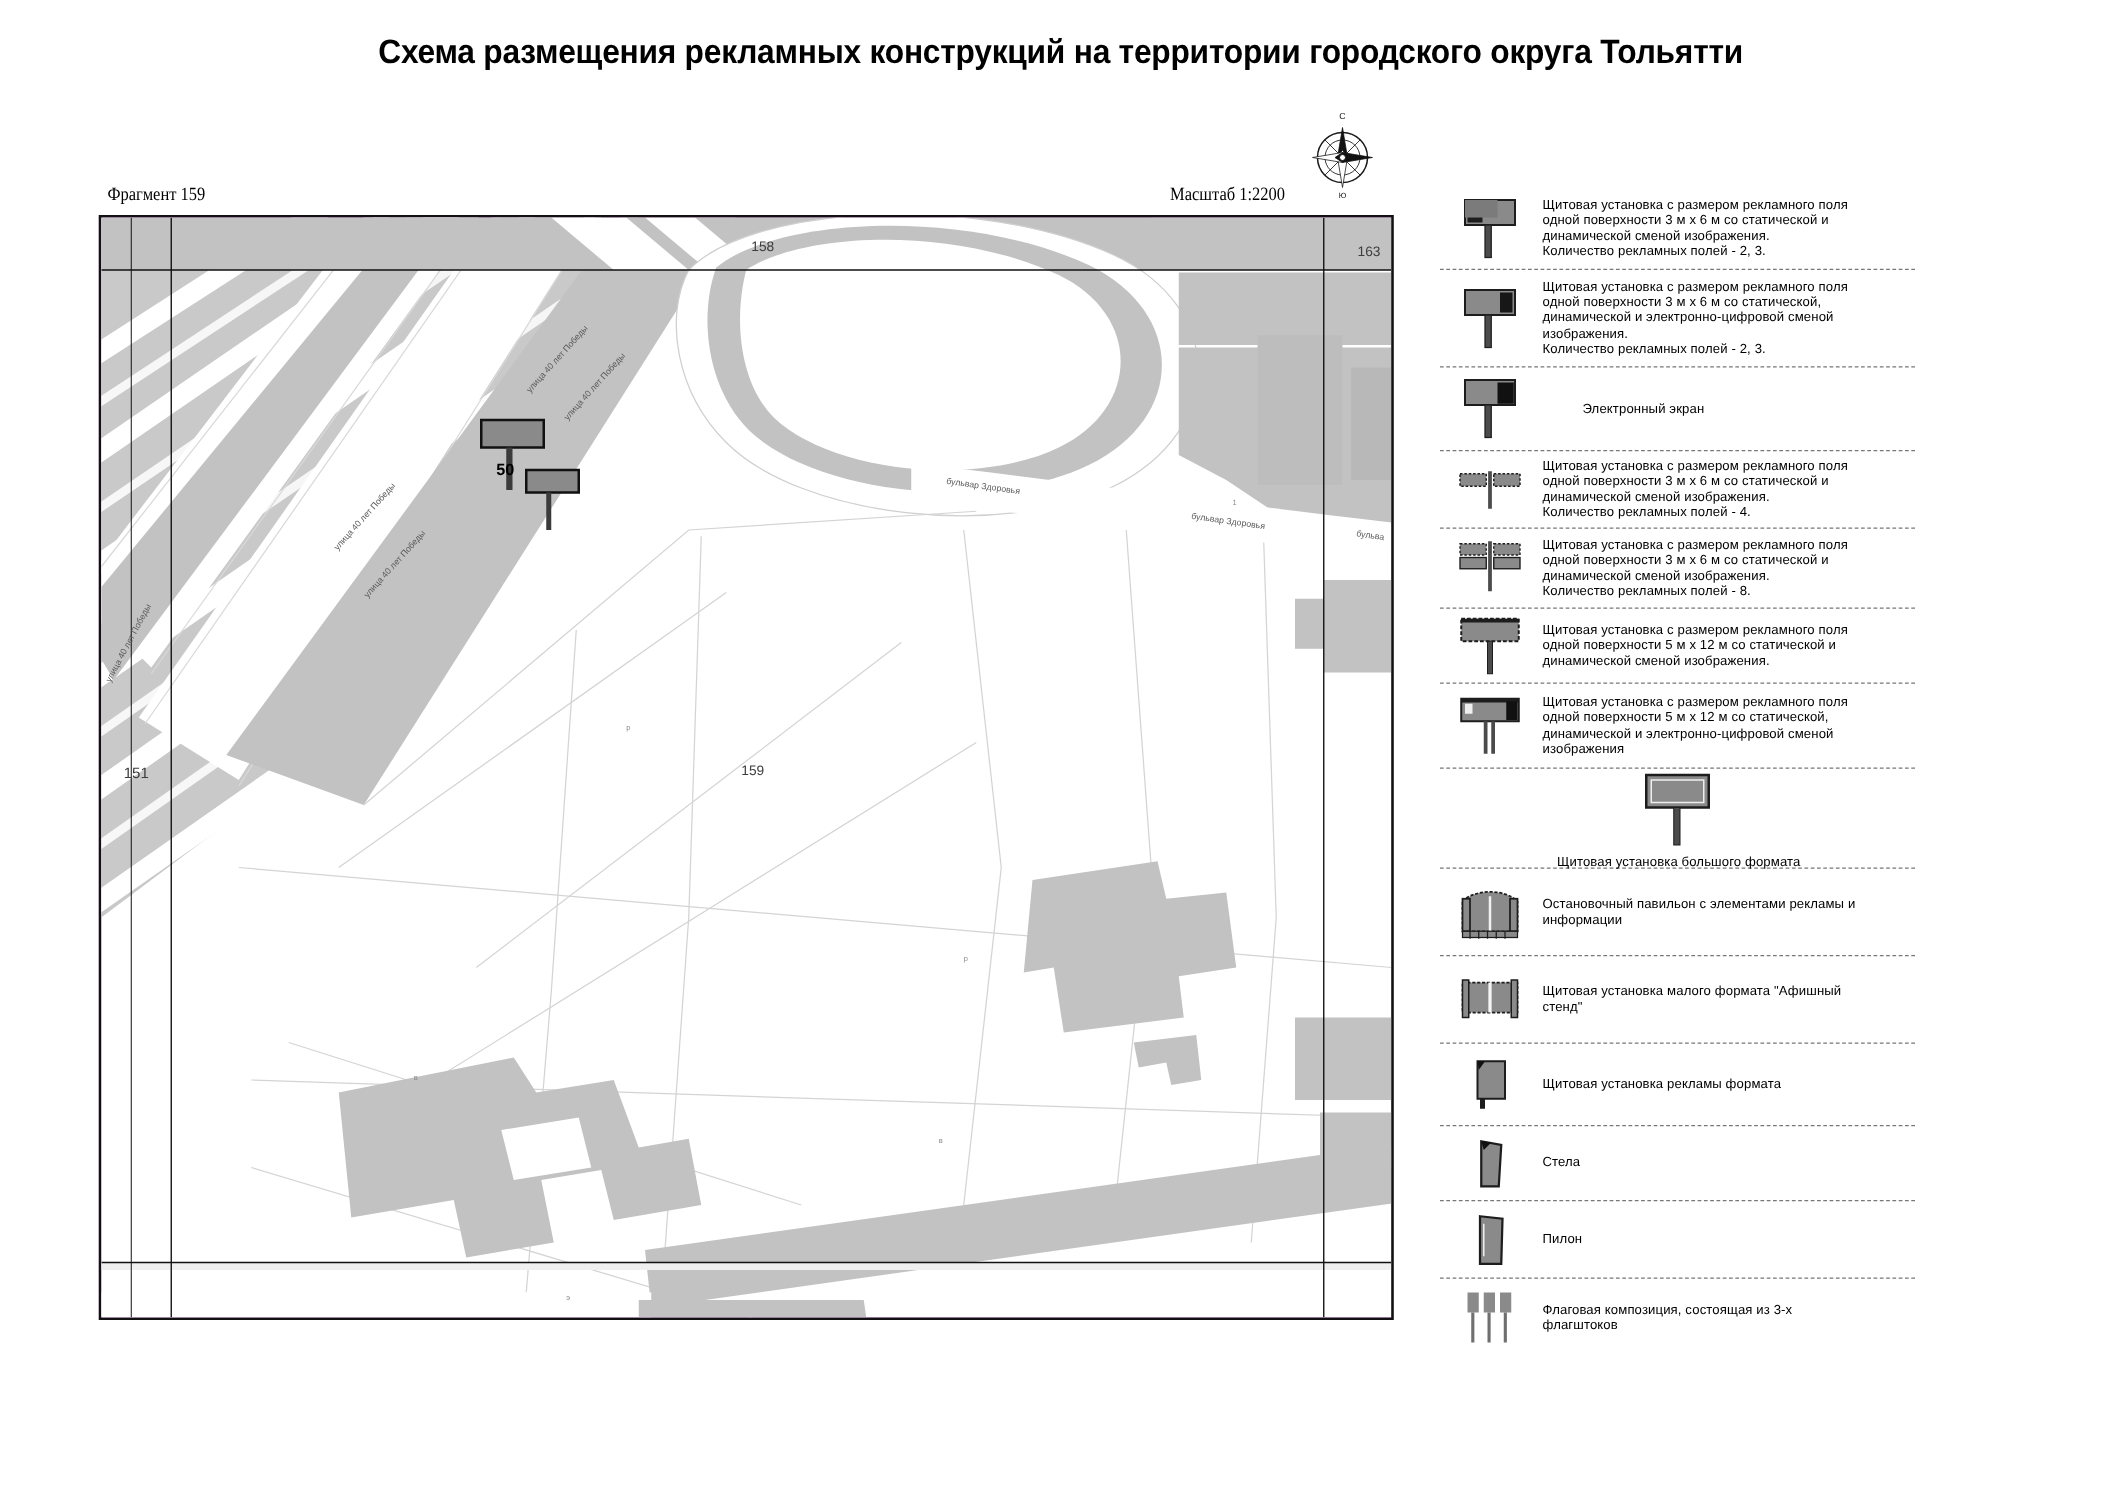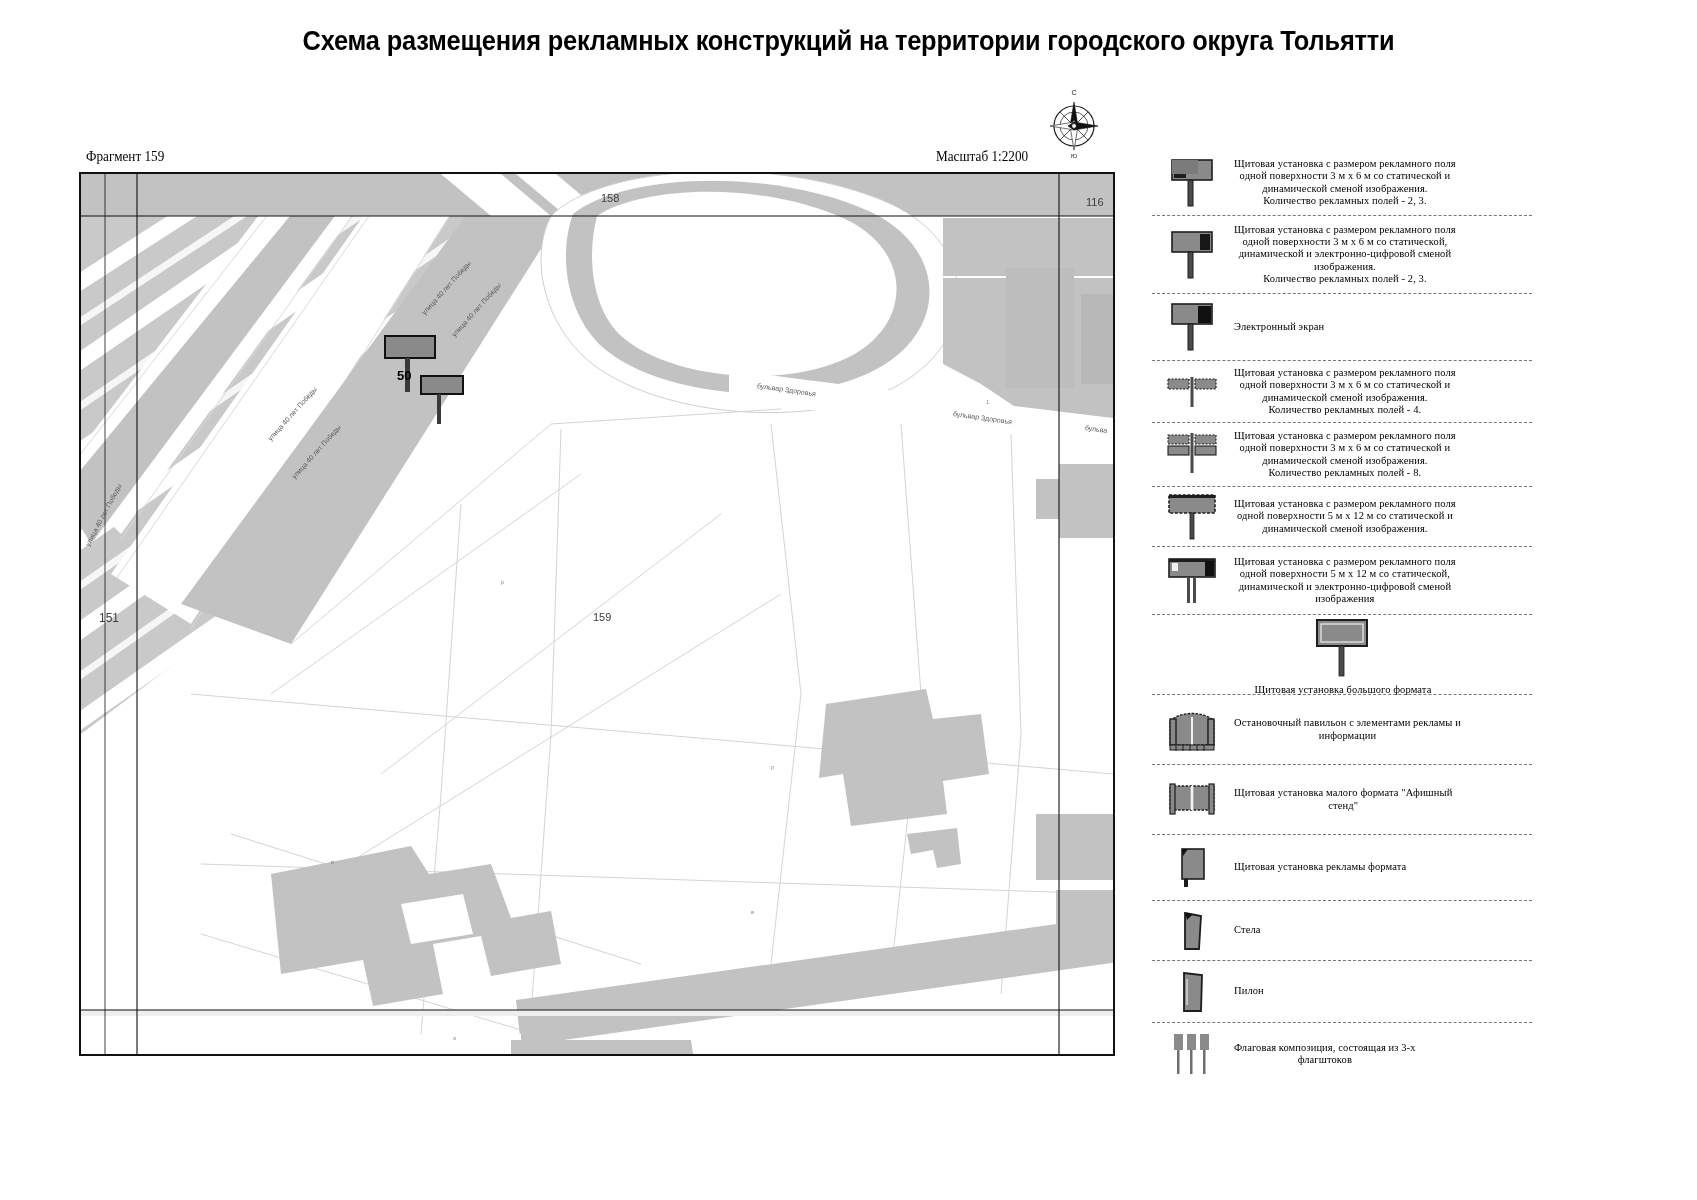--- a/index.html
+++ b/index.html
@@ -102,28 +102,27 @@
   }
   .legend-row:last-child { border-bottom: none; }
   .legend-sym {
     width: 80px;
     min-width: 80px;
     display: flex;
     align-items: center;
     justify-content: center;
   }
   .legend-txt {
-    font-family: Liberation Serif, serif;
+    font-family: Liberation Sans, sans-serif;
     font-size: 10.5px;
     line-height: 12.3px;
     color: #000;
     letter-spacing: 0.1px;
     padding: 3px 0 3px 2px;
     white-space: pre-line;
-    text-align: center;
   }
 </style>
 </head>
 <body>
 
 <div id="page-title">Схема размещения рекламных конструкций на территории городского округа Тольятти</div>
 
 <div id="compass">
   <svg width="72" height="72" viewBox="0 0 72 72" aria-hidden="true">
     <g transform="translate(36,38)">
@@ -264,21 +263,21 @@
         <text x="690" y="595">р</text>
         <text x="250" y="690">в</text>
         <text x="670" y="740">в</text>
         <text x="905" y="230">1</text>
         <text x="372" y="866">э</text>
       </g>
     </g>
   </svg>
 
   <div class="map-num" style="left:520px; top:18px;">158</div>
-  <div class="map-num" style="left:1005px; top:22px;">116</div>
+  <div class="map-num" style="left:1005px; top:22px;">163</div>
   <div class="map-num" style="left:512px; top:437px;">159</div>
   <div class="map-num" style="left:18px; top:437px; font-size:12px;">151</div>
 
   <div class="map-street" style="left:342px; top:136px; transform:rotate(-48deg);">улица 40 лет Победы</div>
   <div class="map-street" style="left:372px; top:158px; transform:rotate(-48deg);">улица 40 лет Победы</div>
   <div class="map-street" style="left:188px; top:262px; transform:rotate(-48deg);">улица 40 лет Победы</div>
   <div class="map-street" style="left:212px; top:300px; transform:rotate(-48deg);">улица 40 лет Победы</div>
   <div class="map-street" style="left:6px; top:368px; transform:rotate(-62deg);">улица 40 лет Победы</div>
   <div class="map-street" style="left:676px; top:208px; transform:rotate(8deg);">бульвар Здоровья</div>
   <div class="map-street" style="left:872px; top:236px; transform:rotate(8deg);">бульвар Здоровья</div>
@@ -324,21 +323,21 @@
         <rect x="26" y="24" width="5" height="26" fill="#4b4b4b" stroke="#1d1d1d" stroke-width="1"></rect>
       </svg>
     </div>
     <div class="legend-txt">Щитовая установка с размером рекламного поля
 одной поверхности 3 м х 6 м со статической,
 динамической и электронно-цифровой сменой
 изображения.
 Количество рекламных полей - 2, 3.</div>
   </div>
 
-  <div class="legend-row" style="height:67px;">
+  <div class="legend-row" style="height:67px;gap:32px;">
     <div class="legend-sym">
       <svg width="60" height="54" viewBox="0 0 60 54" aria-hidden="true">
         <rect x="10" y="4" width="40" height="20" fill="#8a8a8a" stroke="#1d1d1d" stroke-width="1.6"></rect>
         <rect x="36" y="6" width="13" height="17" fill="#111"></rect>
         <rect x="26" y="24" width="5" height="26" fill="#4b4b4b" stroke="#1d1d1d" stroke-width="1"></rect>
       </svg>
     </div>
     <div class="legend-txt">Электронный экран</div>
   </div>
 

